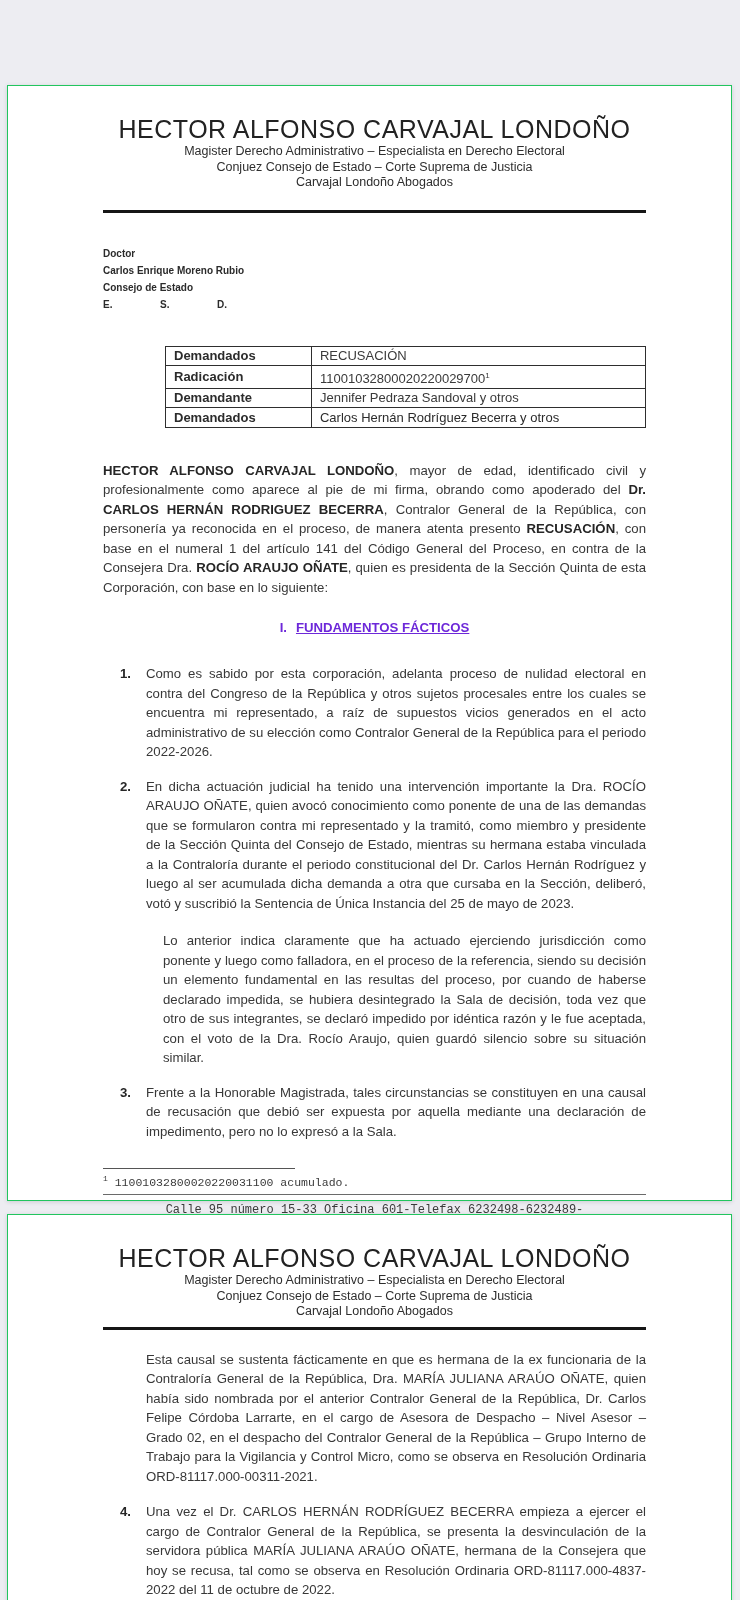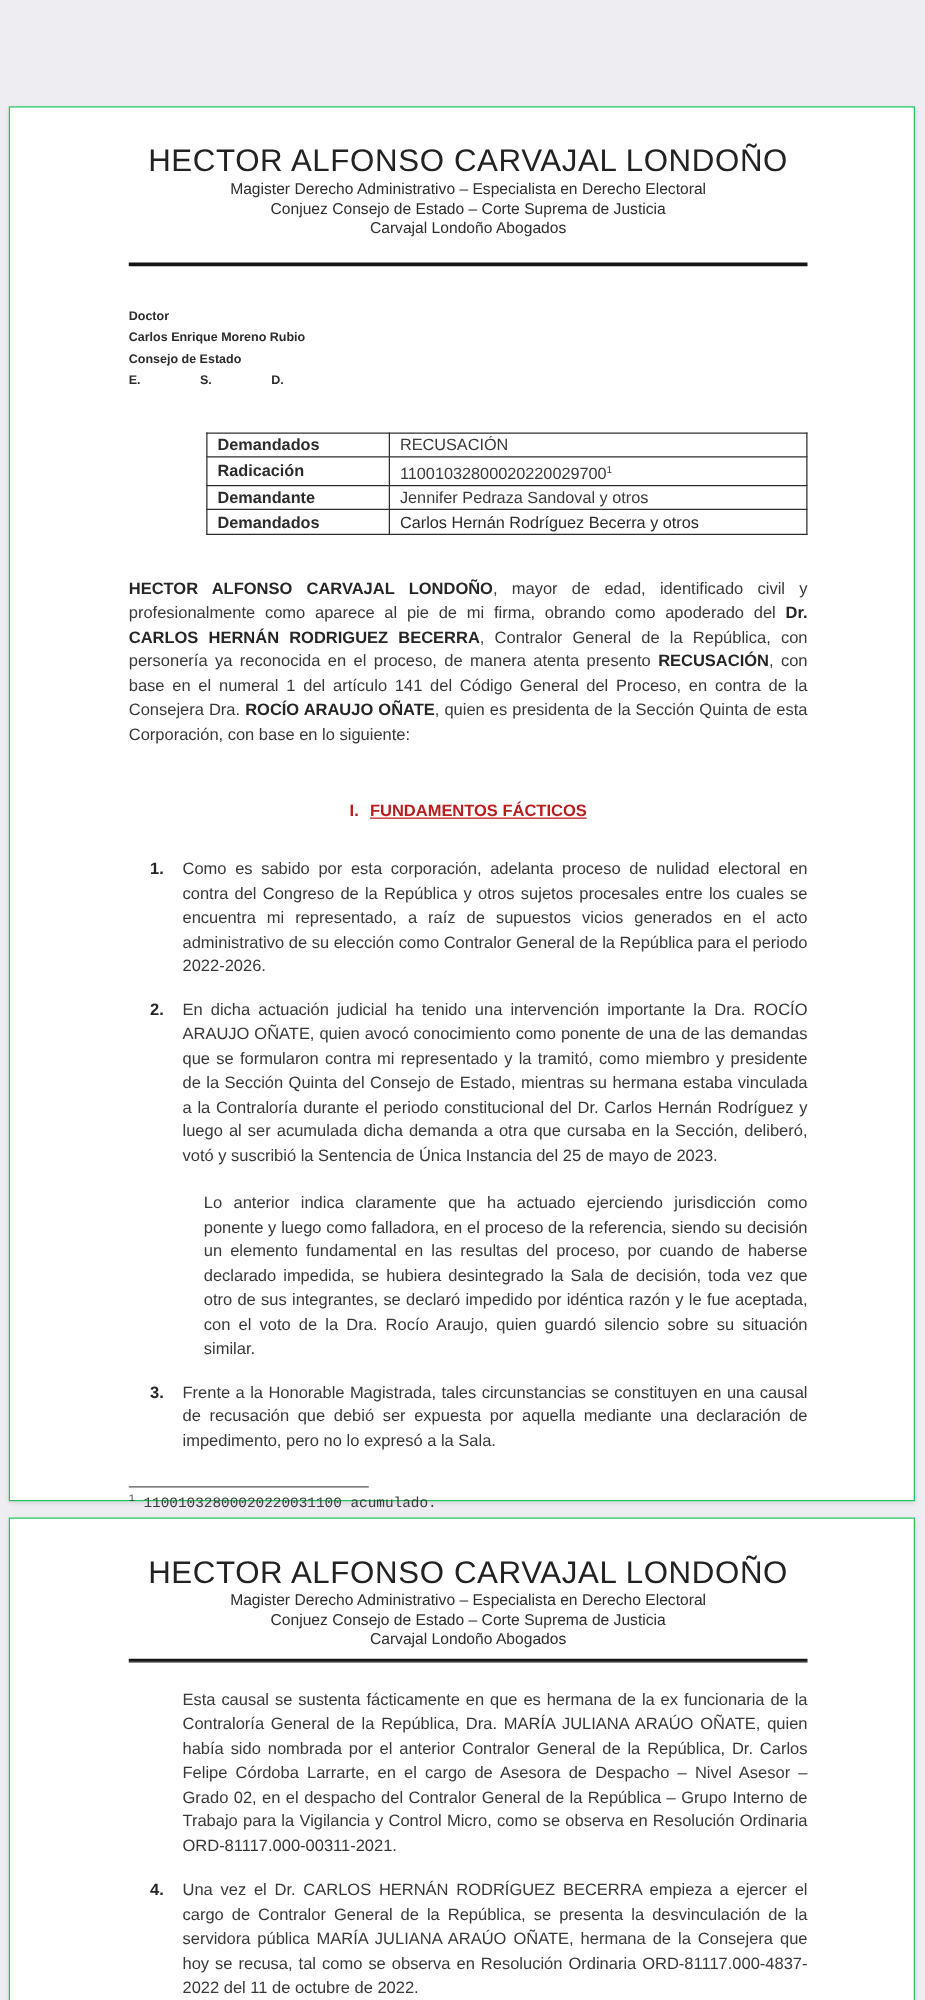--- a/index.html
+++ b/index.html
@@ -40,21 +40,21 @@
   .ref-table { margin: 21px 0 0 62px; border-collapse: collapse; font-size: 13px; }
   .ref-table td { border: 1.5px solid #2e2e2e; padding: 0.5px 8px; line-height: 17.5px; vertical-align: middle; }
   .ref-table td.lbl { font-weight: 700; width: 118px; color: #2b2b2b; }
   .ref-table td.val { width: 270px; color: #3a3a3a; }
   .ref-table td.val.bold { font-weight: 400; color: #2b2b2b; }
   .ref-table sup { font-size: 8px; }
 
   
   .para { margin-top: 21px; font-size: 13.2px; line-height: 19.5px; text-align: justify; color: #383838; }
   .para b, .list-item b { color: #262626; }
-  .section-heading { margin-top: 32px; text-align: center; font-size: 13.2px; font-weight: 700; color: #b91c1c; }
+  .section-heading { margin-top: 11px; text-align: center; font-size: 13.2px; font-weight: 700; color: #6d28d9; }
   .section-heading .sh-title { text-decoration: underline; margin-left: 9px; }
 
   .num-list { margin-top: 17px; padding-left: 17px; }
   .list-item { display: flex; font-size: 13.2px; line-height: 19.5px; margin-bottom: 15px; }
   .list-item .num { font-weight: 700; width: 26px; flex: none; color: #262626; }
   .list-item .item-text { flex: 1; text-align: justify; color: #383838; }
   .cont-para { margin: 18px 0 15px 43px; font-size: 13.2px; line-height: 19.5px; text-align: justify; color: #383838; }
 
   
   .footer-block { margin-top: auto; }

